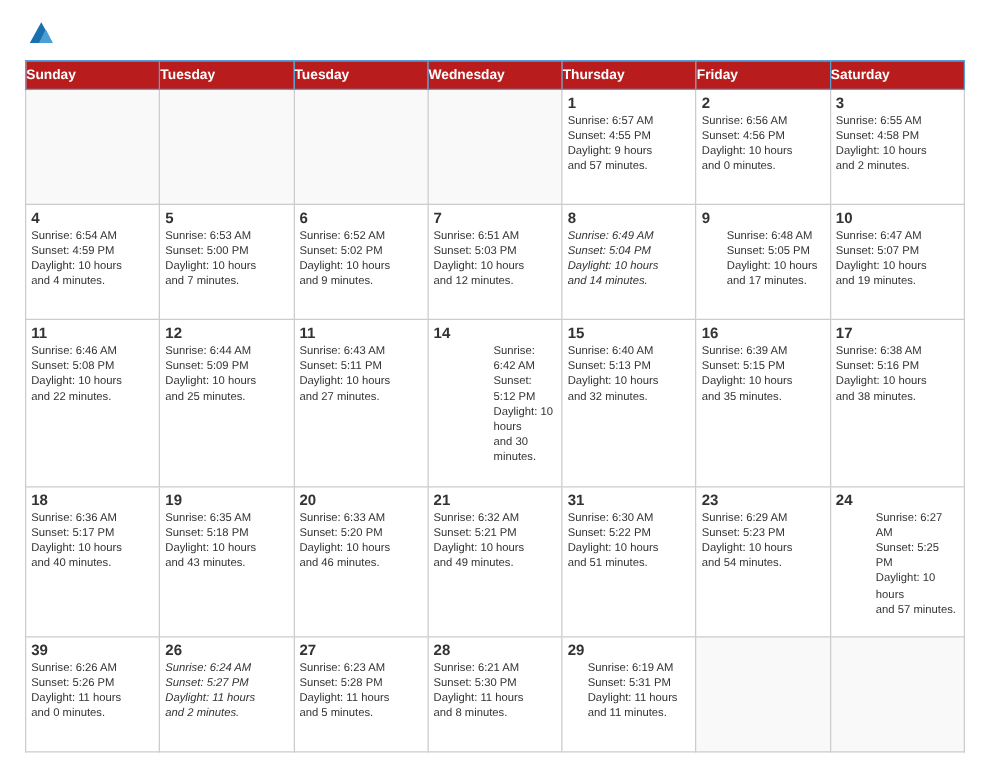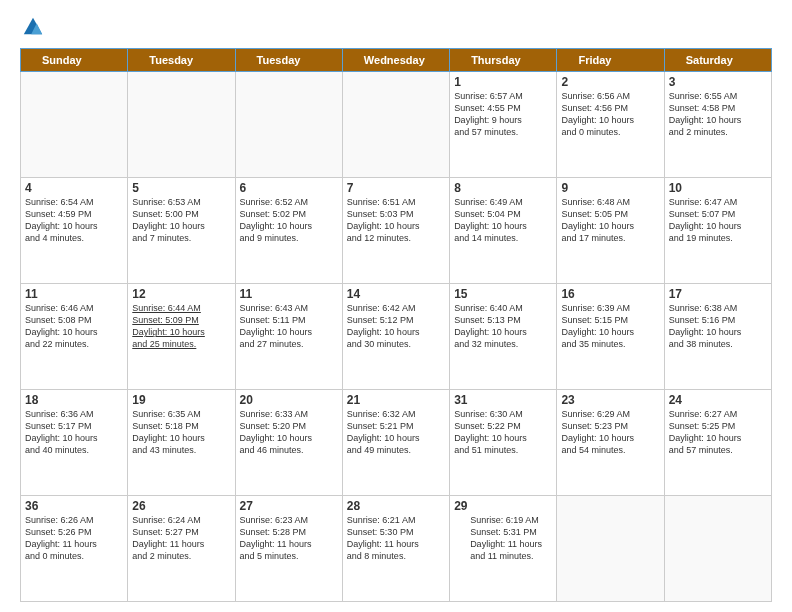--- a/index.html
+++ b/index.html
@@ -59,25 +59,25 @@
     .location-title {
       font-size: 15px;
       color: #555;
     }
     .calendar-table {
       width: 100%;
       border-collapse: collapse;
       flex: 1;
     }
     .calendar-table th {
-      background-color: #a16207;
+      background-color: #b91c1c;
       color: #fff;
       font-size: 11px;
       font-weight: bold;
-      padding: 5px 21px;
+      padding: 5px 0;
       text-align: left;
       border: 1px solid #5a9fd4;
     }
     .calendar-table td {
       border: 1px solid #ccc;
       vertical-align: top;
       padding: 3px 4px;
       font-size: 9.2px;
       color: #333;
       width: calc(100% / 7);
@@ -184,28 +184,28 @@
           </td>
           <td>
             <span class="day-num">7</span>
             <div class="day-info" style="white-space: pre-line;">Sunrise: 6:51 AM
 Sunset: 5:03 PM
 Daylight: 10 hours
 and 12 minutes.</div>
           </td>
           <td>
             <span class="day-num">8</span>
-            <div class="day-info" style="white-space: pre-line;">Sunrise: 6:49 AM
+            <div class="day-info" style="white-space: pre-line; font-style: italic;">Sunrise: 6:49 AM
 Sunset: 5:04 PM
 Daylight: 10 hours
 and 14 minutes.</div>
           </td>
           <td>
             <span class="day-num">9</span>
-            <div class="day-info" style="white-space: pre-line;">Sunrise: 6:48 AM
+            <div class="day-info" style="white-space: pre-line; margin-left: 20px;">Sunrise: 6:48 AM
 Sunset: 5:05 PM
 Daylight: 10 hours
 and 17 minutes.</div>
           </td>
           <td>
             <span class="day-num">10</span>
             <div class="day-info" style="white-space: pre-line;">Sunrise: 6:47 AM
 Sunset: 5:07 PM
 Daylight: 10 hours
 and 19 minutes.</div>
@@ -214,35 +214,35 @@
         <tr>
           <td>
             <span class="day-num">11</span>
             <div class="day-info" style="white-space: pre-line;">Sunrise: 6:46 AM
 Sunset: 5:08 PM
 Daylight: 10 hours
 and 22 minutes.</div>
           </td>
           <td>
             <span class="day-num">12</span>
-            <div class="day-info" style="white-space: pre-line; text-decoration: underline;">Sunrise: 6:44 AM
+            <div class="day-info" style="white-space: pre-line;">Sunrise: 6:44 AM
 Sunset: 5:09 PM
 Daylight: 10 hours
 and 25 minutes.</div>
           </td>
           <td>
             <span class="day-num">11</span>
             <div class="day-info" style="white-space: pre-line;">Sunrise: 6:43 AM
 Sunset: 5:11 PM
 Daylight: 10 hours
 and 27 minutes.</div>
           </td>
           <td>
             <span class="day-num">14</span>
-            <div class="day-info" style="white-space: pre-line;">Sunrise: 6:42 AM
+            <div class="day-info" style="white-space: pre-line; margin-left: 48px;">Sunrise: 6:42 AM
 Sunset: 5:12 PM
 Daylight: 10 hours
 and 30 minutes.</div>
           </td>
           <td>
             <span class="day-num">15</span>
             <div class="day-info" style="white-space: pre-line;">Sunrise: 6:40 AM
 Sunset: 5:13 PM
 Daylight: 10 hours
 and 32 minutes.</div>
@@ -300,37 +300,37 @@
           </td>
           <td>
             <span class="day-num">23</span>
             <div class="day-info" style="white-space: pre-line;">Sunrise: 6:29 AM
 Sunset: 5:23 PM
 Daylight: 10 hours
 and 54 minutes.</div>
           </td>
           <td>
             <span class="day-num">24</span>
-            <div class="day-info" style="white-space: pre-line;">Sunrise: 6:27 AM
+            <div class="day-info" style="white-space: pre-line; margin-left: 32px;">Sunrise: 6:27 AM
 Sunset: 5:25 PM
 Daylight: 10 hours
 and 57 minutes.</div>
           </td>
         </tr>
         <tr>
           <td>
-            <span class="day-num">36</span>
+            <span class="day-num">39</span>
             <div class="day-info" style="white-space: pre-line;">Sunrise: 6:26 AM
 Sunset: 5:26 PM
 Daylight: 11 hours
 and 0 minutes.</div>
           </td>
           <td>
             <span class="day-num">26</span>
-            <div class="day-info" style="white-space: pre-line;">Sunrise: 6:24 AM
+            <div class="day-info" style="white-space: pre-line; font-style: italic;">Sunrise: 6:24 AM
 Sunset: 5:27 PM
 Daylight: 11 hours
 and 2 minutes.</div>
           </td>
           <td>
             <span class="day-num">27</span>
             <div class="day-info" style="white-space: pre-line;">Sunrise: 6:23 AM
 Sunset: 5:28 PM
 Daylight: 11 hours
 and 5 minutes.</div>

